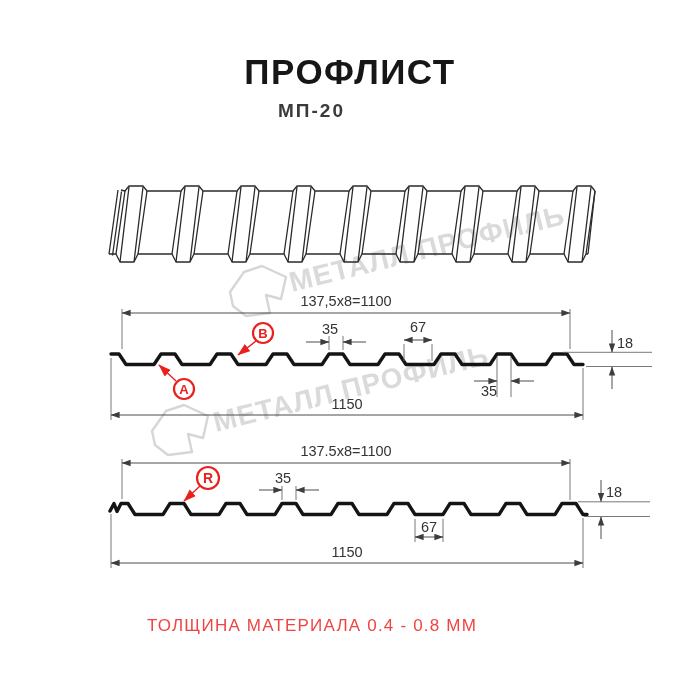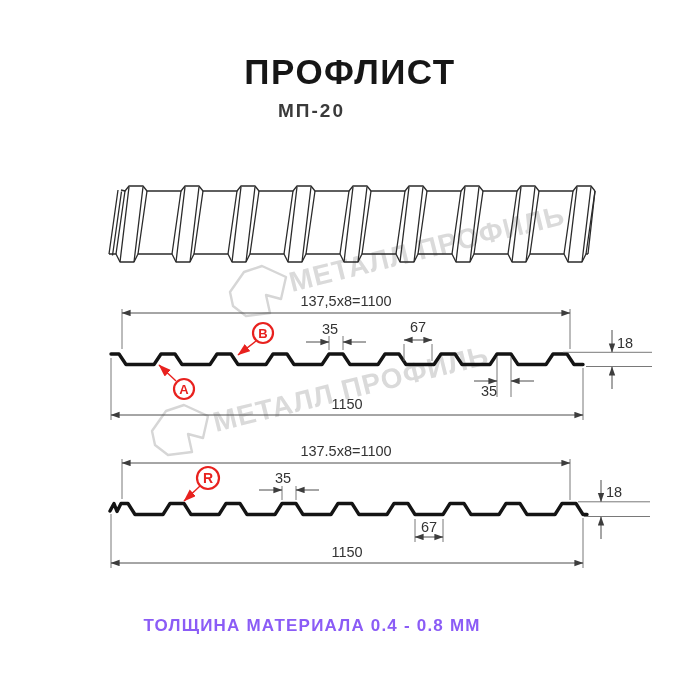--- a/index.html
+++ b/index.html
@@ -3,22 +3,22 @@
 <meta charset="utf-8">
 <style>
   html,body{margin:0;padding:0;}
   body{width:700px;height:700px;position:relative;background:#ffffff;overflow:hidden;
        font-family:"Liberation Sans", sans-serif;}
   .abs{position:absolute;}
   .title{top:52px;left:0;width:700px;text-align:center;font-size:35px;font-weight:800;
          letter-spacing:1.5px;color:#161616;}
   .subtitle{top:100px;left:0;width:623px;text-align:center;font-size:19px;font-weight:700;
             letter-spacing:2px;color:#3a3a3a;}
-  .footer{top:616px;left:0;width:624px;text-align:center;font-size:17px;font-weight:700;
-          letter-spacing:1.2px;color:#8b5cf6;}
+  .footer{top:616px;left:0;width:624px;text-align:center;font-size:17px;font-weight:400;
+          letter-spacing:1.2px;color:#ef4444;}
   svg{position:absolute;top:0;left:0;}
   svg text{font-family:"Liberation Sans", sans-serif;}
   .dimtxt{font-size:14.5px;fill:#333333;}
   .dimline{stroke:#4d4d4d;stroke-width:1;fill:none;}
   .extline{stroke:#6a6a6a;stroke-width:0.9;fill:none;}
   .profline{stroke:#141414;stroke-width:3.4;fill:none;stroke-linejoin:round;stroke-linecap:round;}
   .sheetline{stroke:#2b2b2b;stroke-width:1.3;fill:none;stroke-linejoin:round;}
   .wmtext{font-size:28px;font-weight:bold;fill:#dadada;letter-spacing:1px;}
   .wmlogo{stroke:#d6d6d6;stroke-width:2.4;fill:none;stroke-linejoin:round;}
   .redmark{stroke:#e8211e;stroke-width:2.2;fill:none;}

